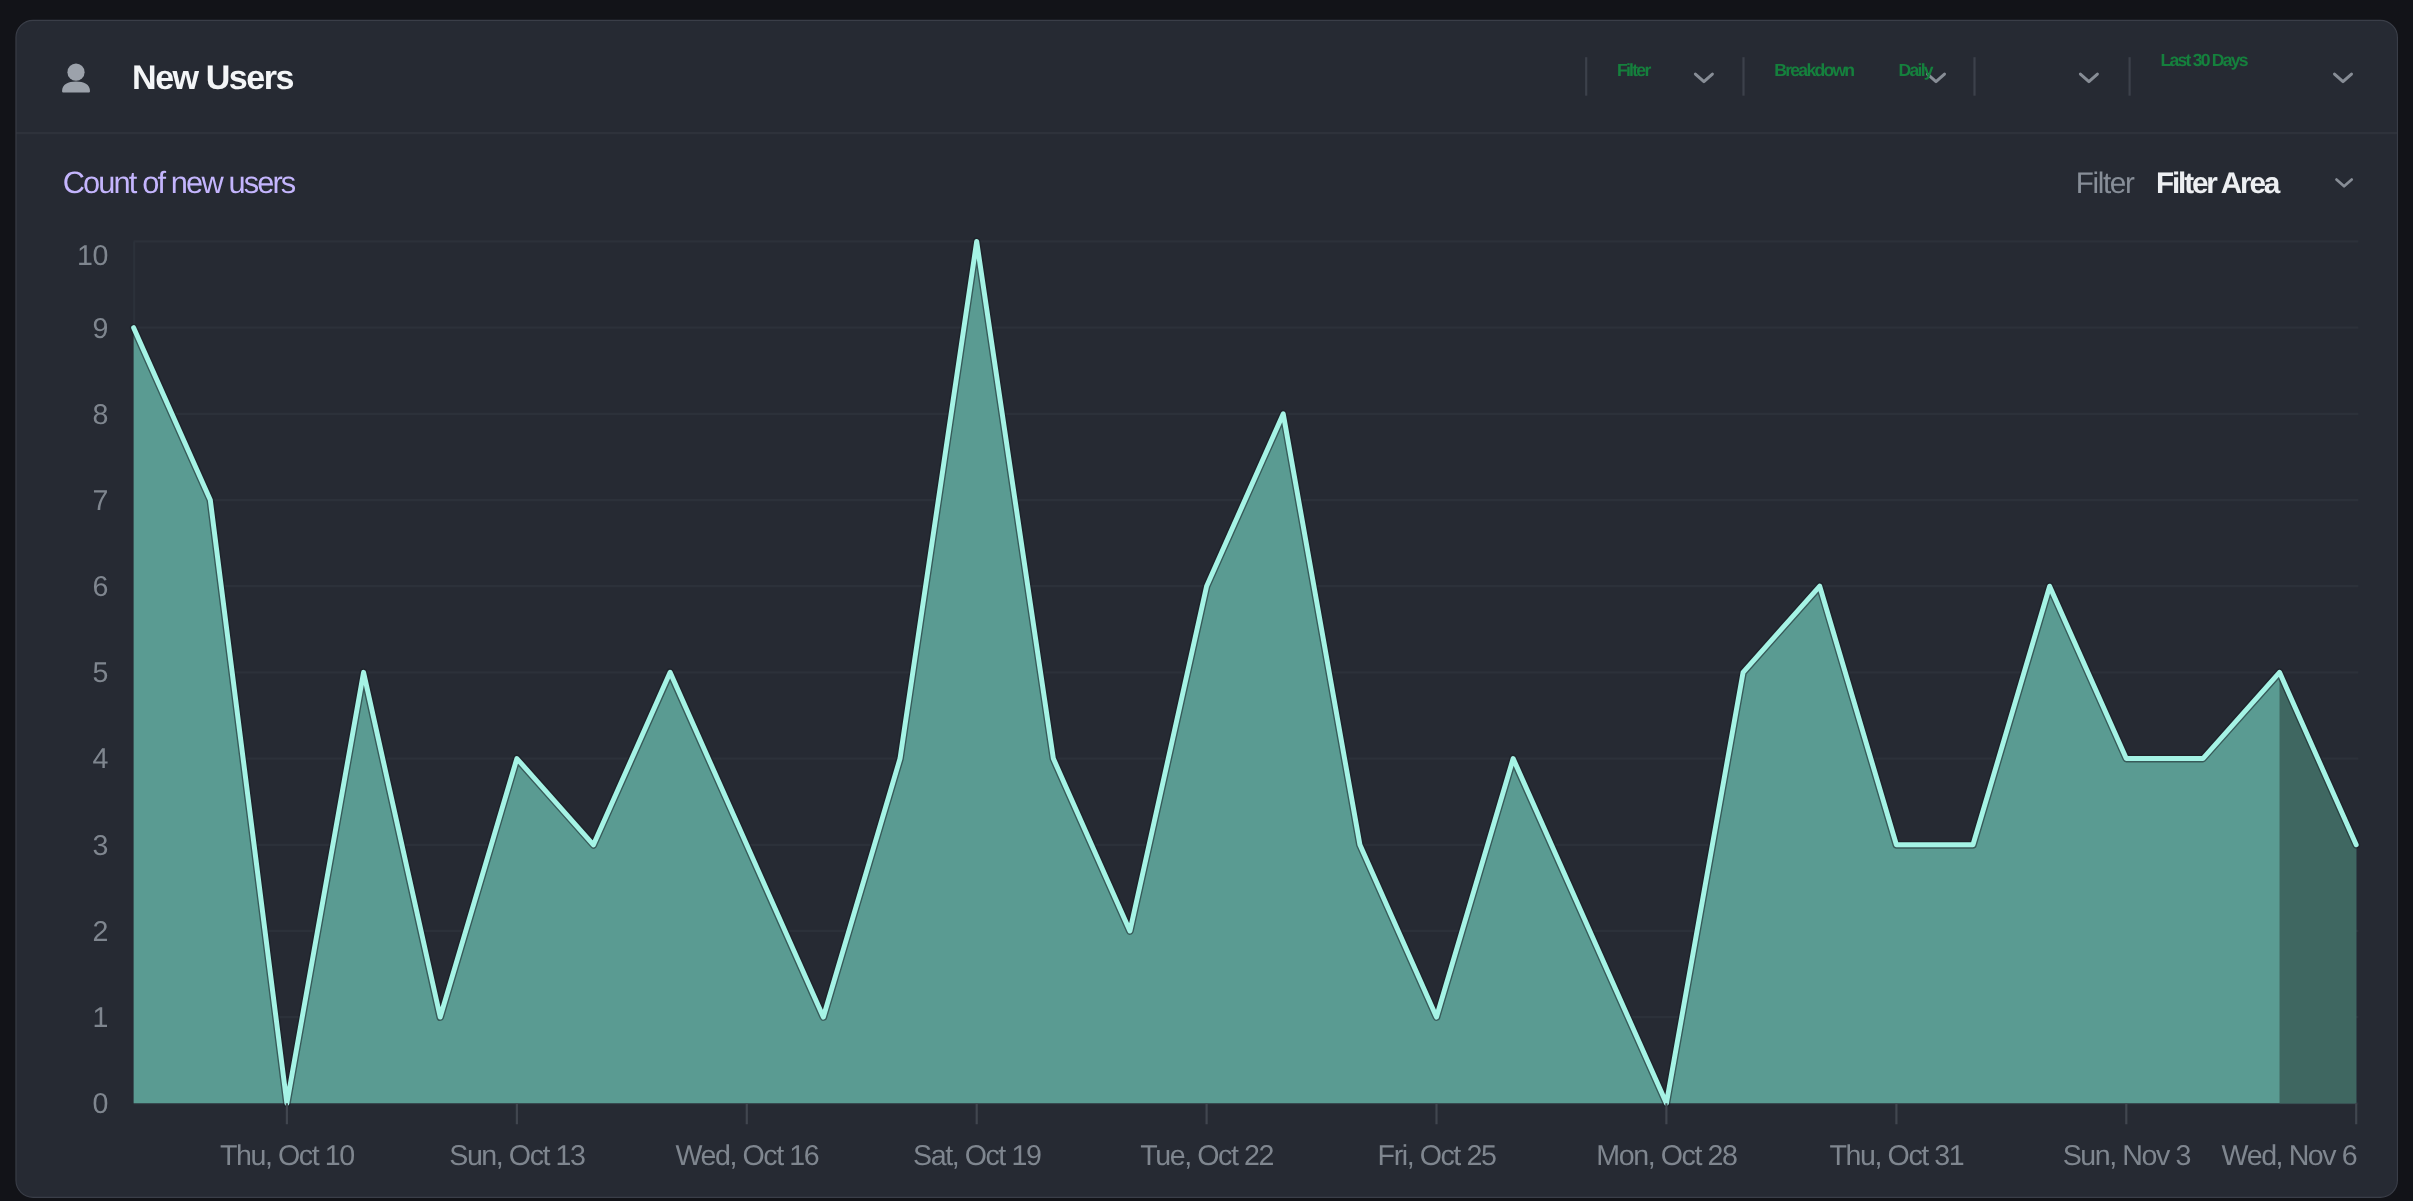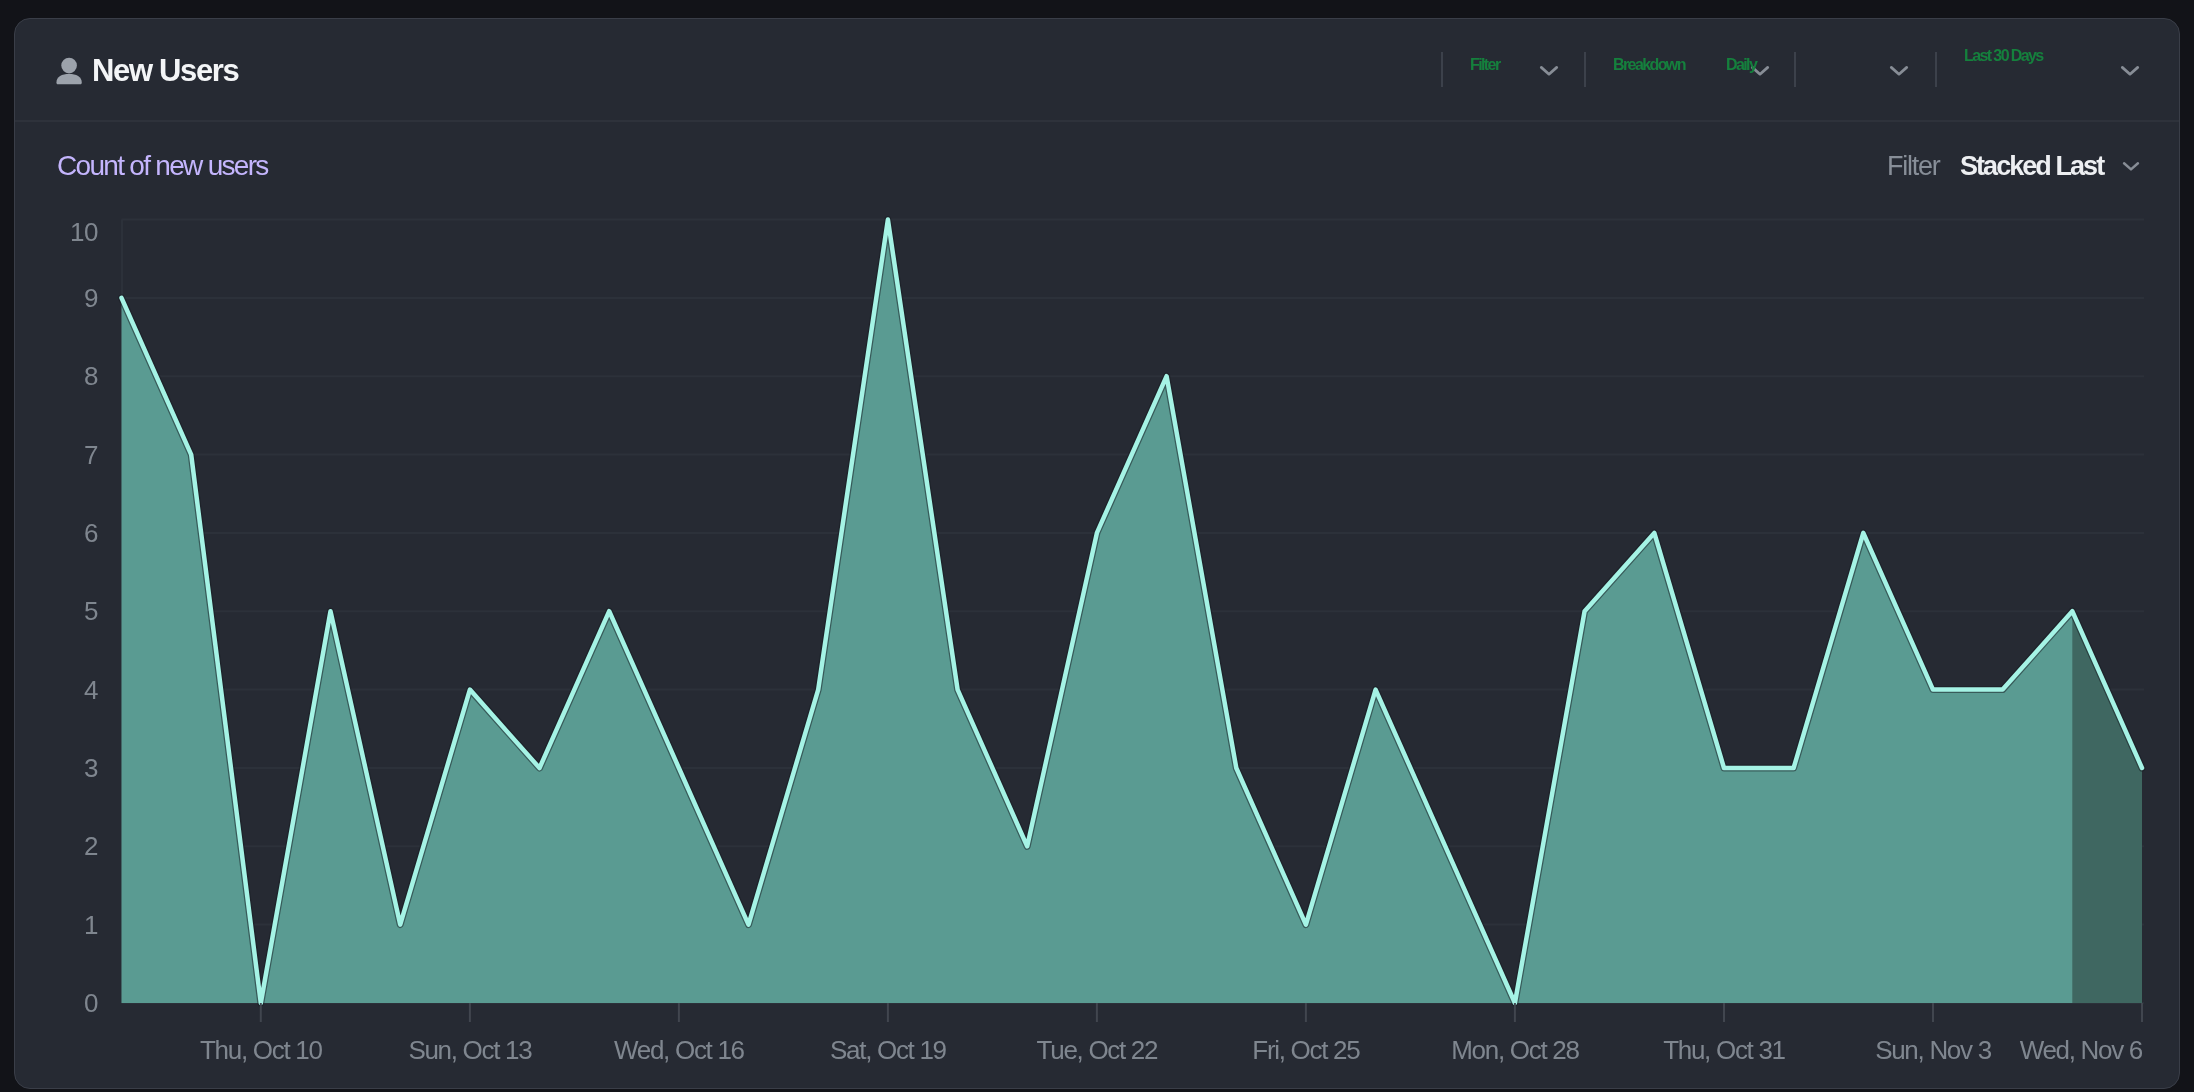--- a/index.html
+++ b/index.html
@@ -19,21 +19,21 @@
 </head>
 <body>
 <div class="page">
   <div class="card"></div>
   <div class="hdrline"></div>
 
   <svg class="abs" style="left:55px;top:55px;" width="28" height="30" viewBox="0 0 28 30">
     <circle cx="14.1" cy="10.6" r="7.8" fill="#9CA2AB"></circle>
     <path d="M1.4 27.7 C1.4 21.6 7.0 19.1 14.1 19.1 C21.2 19.1 26.8 21.6 26.8 27.7 C26.8 28.5 26.2 29.2 25.4 29.2 L2.8 29.2 C2.0 29.2 1.4 28.5 1.4 27.7 Z" fill="#9CA2AB"></path>
   </svg>
-  <div class="abs title" style="left:92px;top:53px;">New Users</div>
+  <div class="abs title" style="left:120px;top:53px;">New Users</div>
 
   <div class="divv" style="left:1441px;"></div>
   <div class="abs ctrl" style="left:1470px;top:56px;">Filter</div>
   <svg class="abs" style="left:1539px;top:65px;" width="20" height="12" viewBox="0 0 22 13">
       <path d="M2.5 2.5 L11 10 L19.5 2.5" fill="none" stroke="#878D96" stroke-width="3" stroke-linecap="round" stroke-linejoin="round"></path>
     </svg>
   <div class="divv" style="left:1584px;"></div>
   <div class="abs ctrl" style="left:1613px;top:56px;">Breakdown</div>
   <svg class="abs" style="left:1750px;top:65px;" width="20" height="12" viewBox="0 0 22 13">
       <path d="M2.5 2.5 L11 10 L19.5 2.5" fill="none" stroke="#878D96" stroke-width="3" stroke-linecap="round" stroke-linejoin="round"></path>
@@ -44,21 +44,21 @@
       <path d="M2.5 2.5 L11 10 L19.5 2.5" fill="none" stroke="#878D96" stroke-width="3" stroke-linecap="round" stroke-linejoin="round"></path>
     </svg>
   <div class="divv" style="left:1935px;"></div>
   <div class="abs ctrl" style="left:1964px;top:47px;">Last 30 Days</div>
   <svg class="abs" style="left:2120px;top:65px;" width="20" height="12" viewBox="0 0 22 13">
       <path d="M2.5 2.5 L11 10 L19.5 2.5" fill="none" stroke="#878D96" stroke-width="3" stroke-linecap="round" stroke-linejoin="round"></path>
     </svg>
 
   <div class="abs sub" style="left:57px;top:150px;">Count of new users</div>
   <div class="abs chartlbl" style="left:1887px;top:151px;">Filter</div>
-  <div class="abs chartval" style="left:1960px;top:151px;">Stacked Last</div>
+  <div class="abs chartval" style="left:1960px;top:151px;">Filter Area</div>
   <svg class="abs" style="left:2122px;top:161px;" width="18" height="11" viewBox="0 0 22 13">
       <path d="M2.5 2.5 L11 10 L19.5 2.5" fill="none" stroke="#878D96" stroke-width="3" stroke-linecap="round" stroke-linejoin="round"></path>
     </svg>
 
   <svg class="abs" style="left:0;top:0;" width="2194" height="1092" viewBox="0 0 2194 1092">
     <g stroke="#2C313A" stroke-width="2">
       <line x1="121.5" y1="219.5" x2="2144" y2="219.5"></line>
       <line x1="121.5" y1="297.9" x2="2144" y2="297.9"></line>
       <line x1="121.5" y1="376.2" x2="2144" y2="376.2"></line>
       <line x1="121.5" y1="454.6" x2="2144" y2="454.6"></line>

